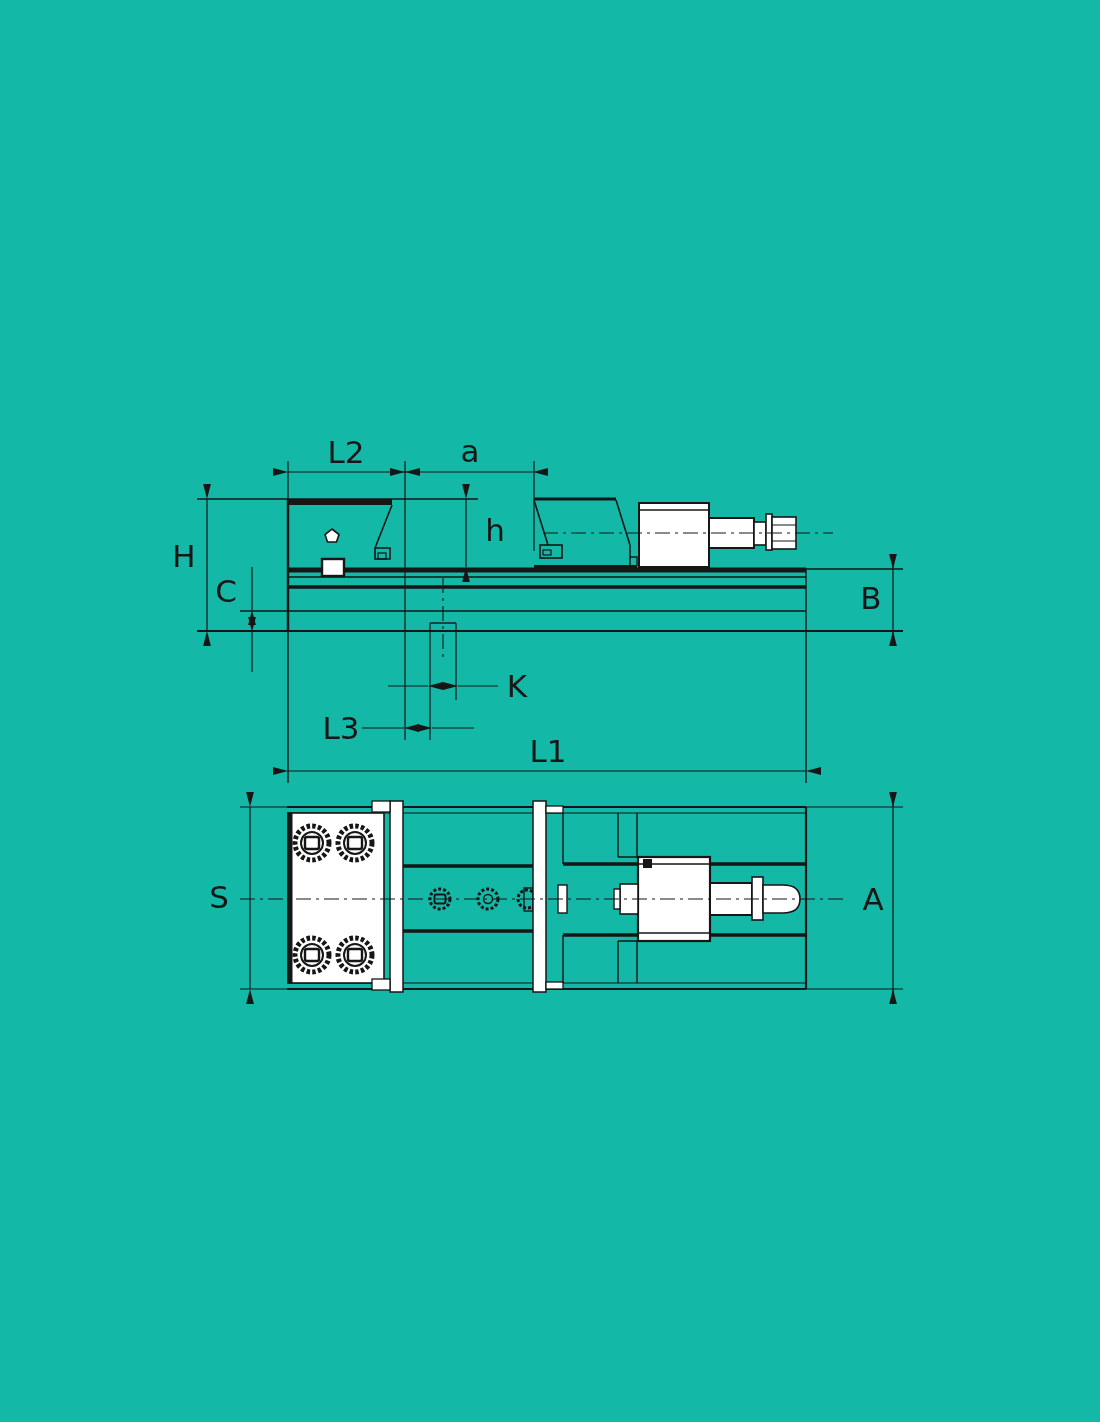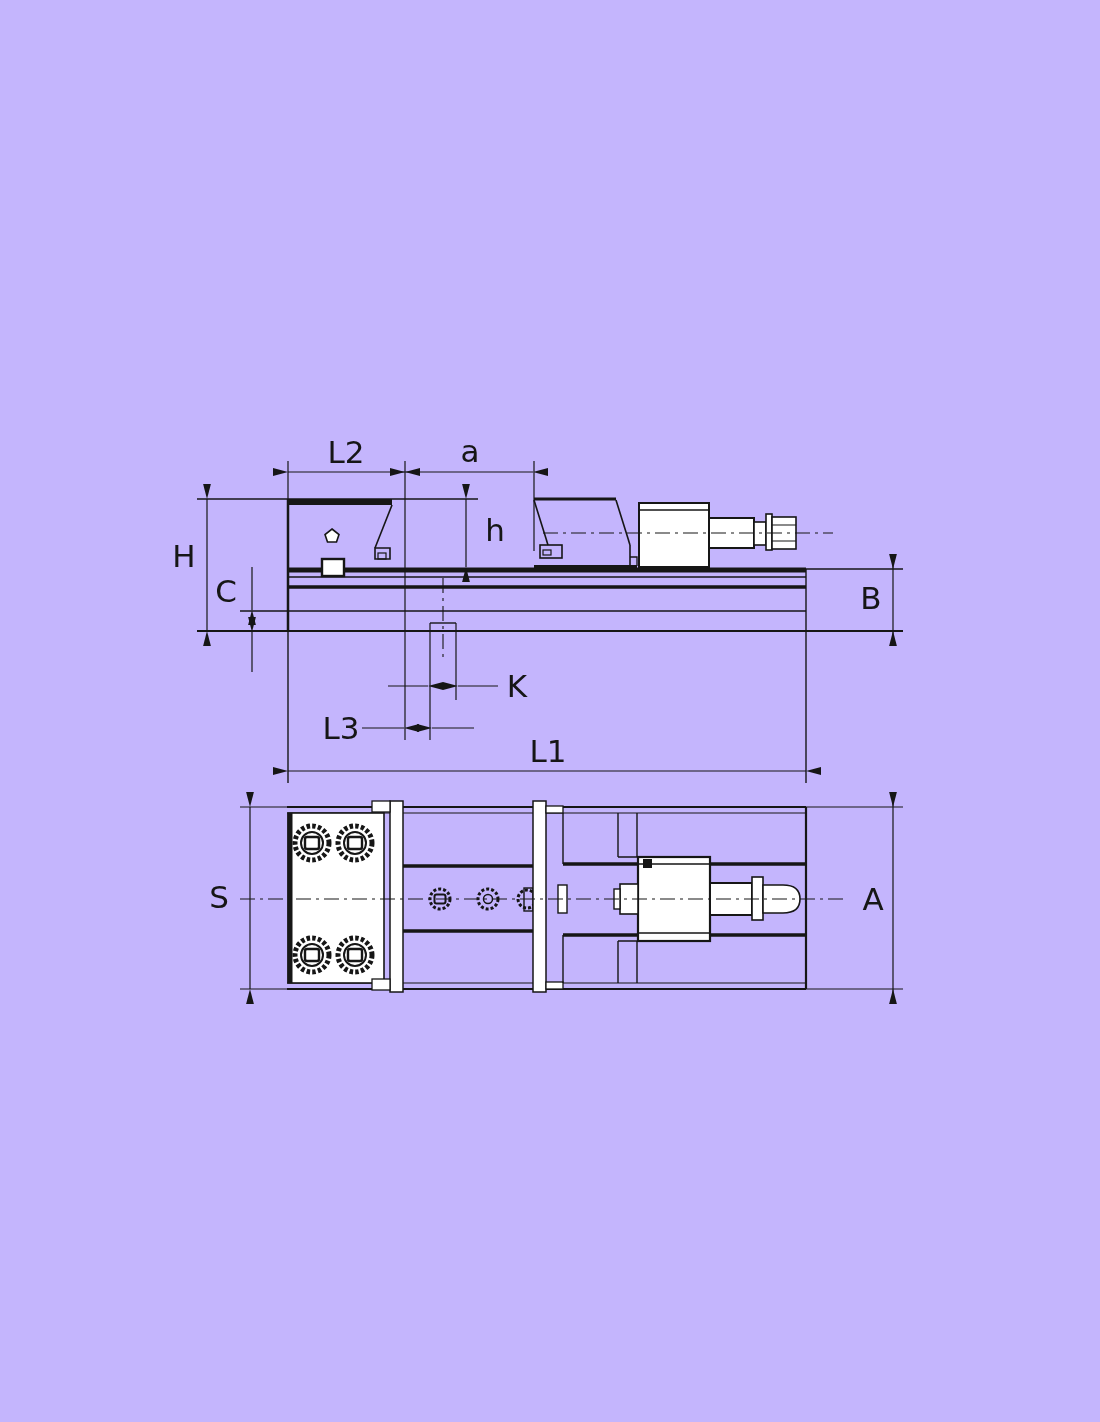--- a/index.html
+++ b/index.html
@@ -1,16 +1,16 @@
 <!DOCTYPE html>
 <html><head>
 <meta charset="utf-8">
 <style>
   html,body{margin:0;padding:0;background:#ffffff;}
-  .page{position:relative;width:1100px;height:1422px;background:#c4b5fd;overflow:hidden;
+  .page{position:relative;width:1100px;height:1422px;background:#14b8a6;overflow:hidden;
         font-family:"DejaVu Sans", sans-serif;}
   svg{position:absolute;left:0;top:0;}
   .ln{stroke:#161616;fill:none;}
   .fillw{fill:#ffffff;stroke:#161616;}
   .cl{stroke:#161616;fill:none;stroke-width:1.1;stroke-dasharray:15 5 3 5;}
   .dim{stroke:#161616;fill:none;stroke-width:1.2;}
   .dim-label{fill:#161616;font-size:31px;font-family:"DejaVu Sans", sans-serif;}
   .serr{stroke:#161616;fill:none;}
 </style>
 </head>

